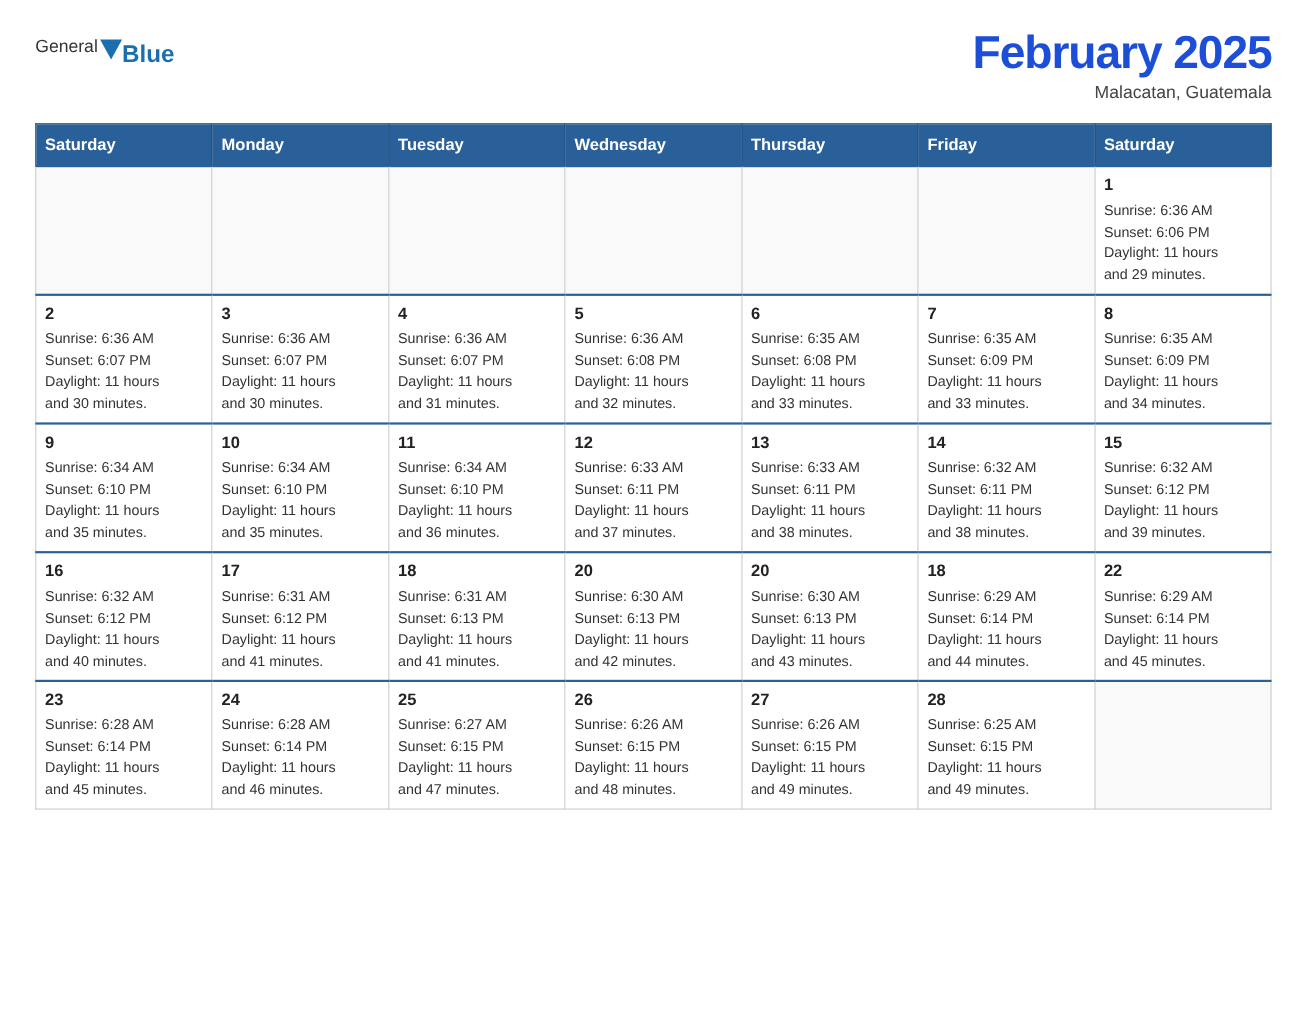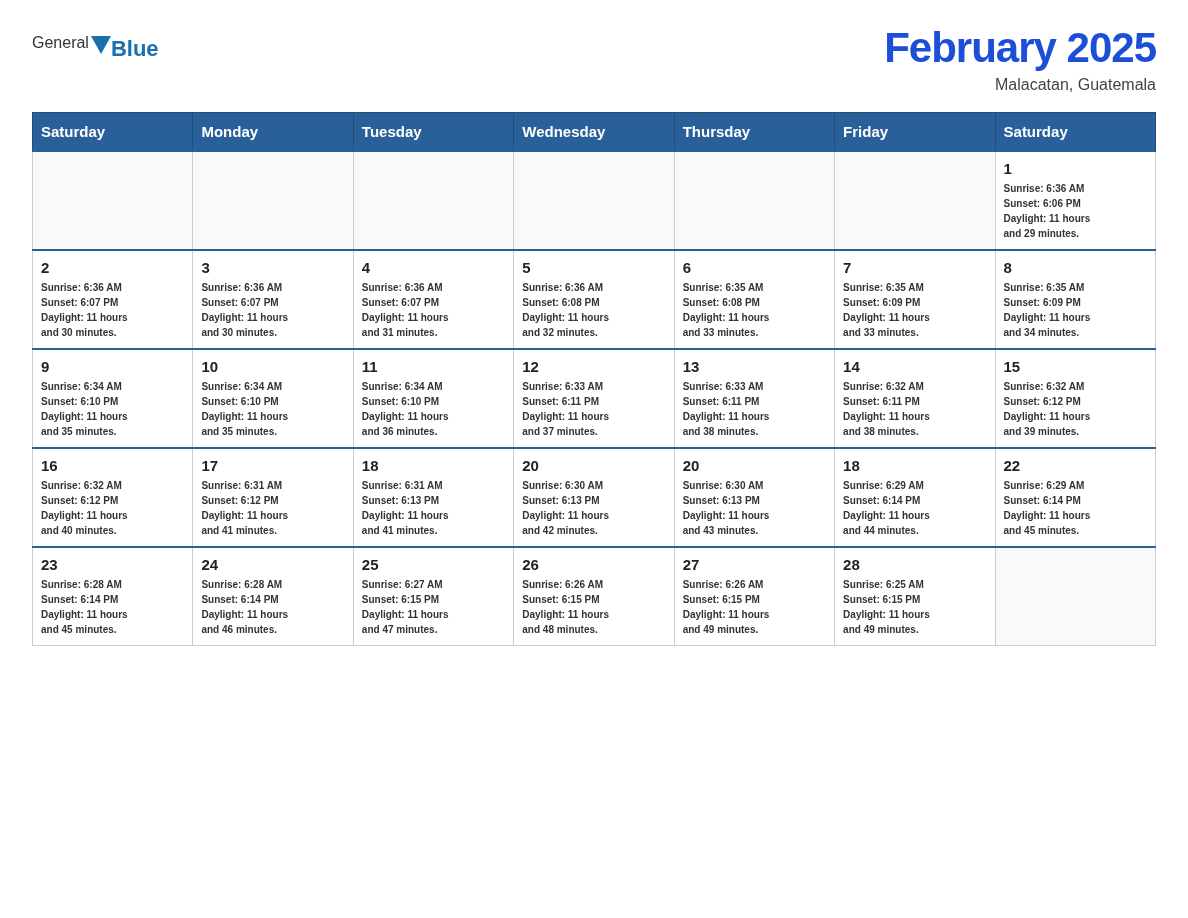--- a/index.html
+++ b/index.html
@@ -71,24 +71,23 @@
       width: calc(100% / 7);
       min-height: 110px;
     }
     .day-number {
       font-size: 15px;
       font-weight: bold;
       color: #222;
       margin-bottom: 4px;
     }
     .day-info {
-      font-size: 10px;
+      font-size: 13px;
       color: #333;
       line-height: 1.5;
-      font-weight: bold;
     }
     .empty-cell {
       background: #f9f9f9;
     }
     tr.week-row td {
       border-top: 2px solid #2a6099;
     }
     .logo-wrapper {
       display: flex;
       flex-direction: row;

